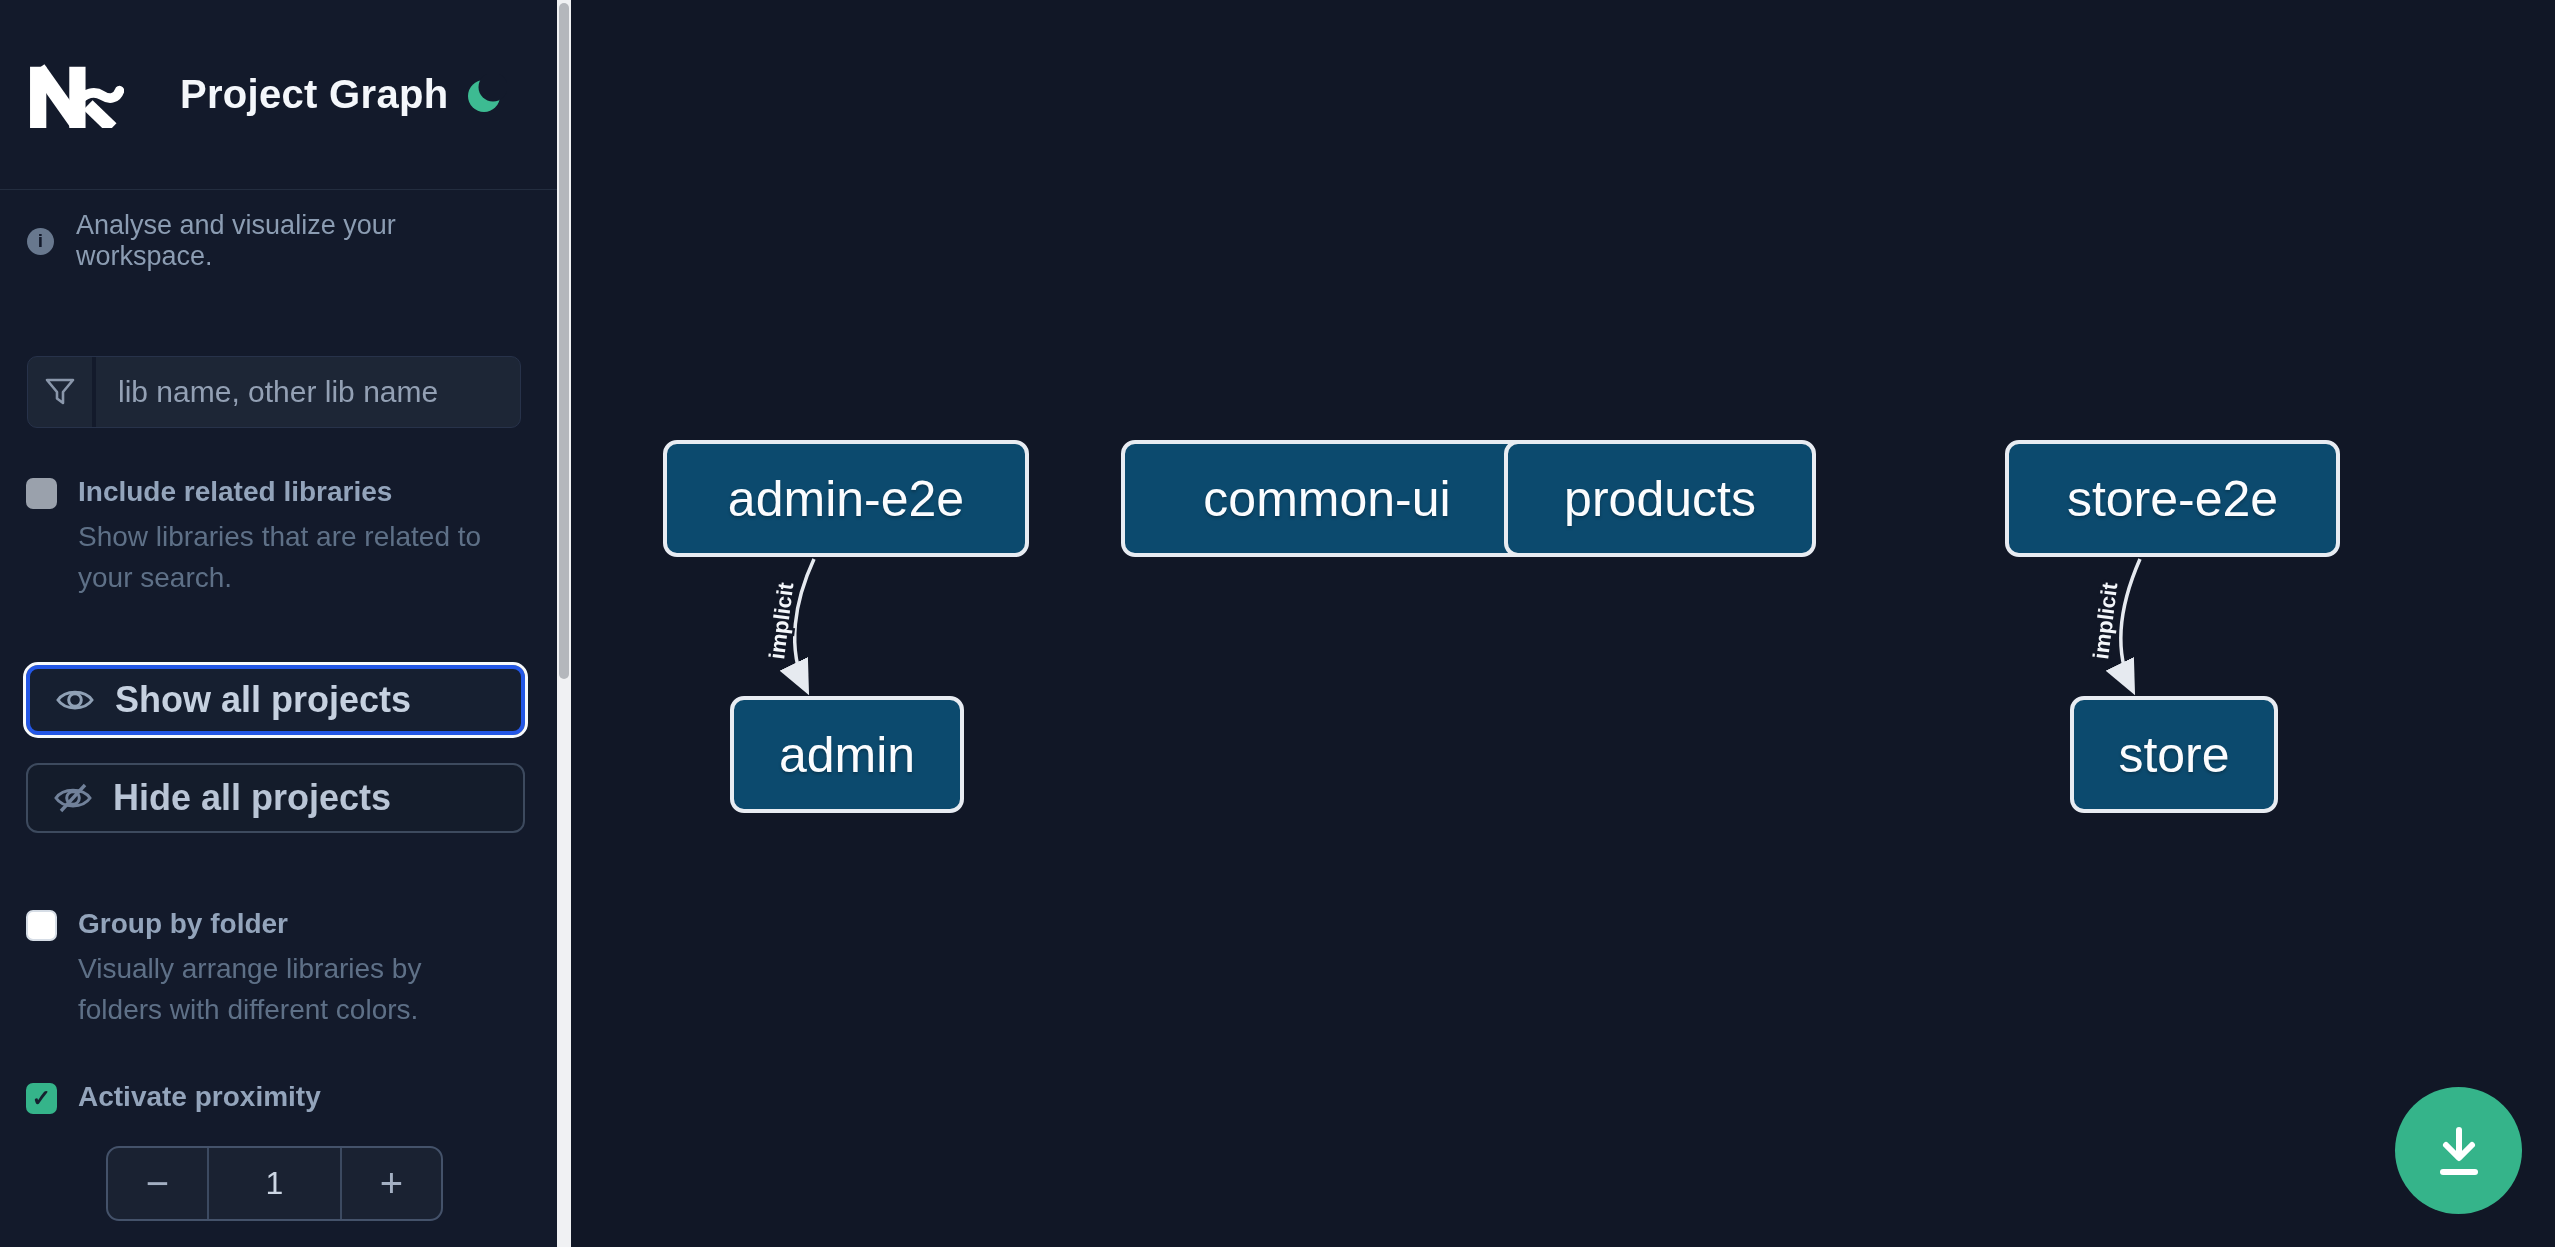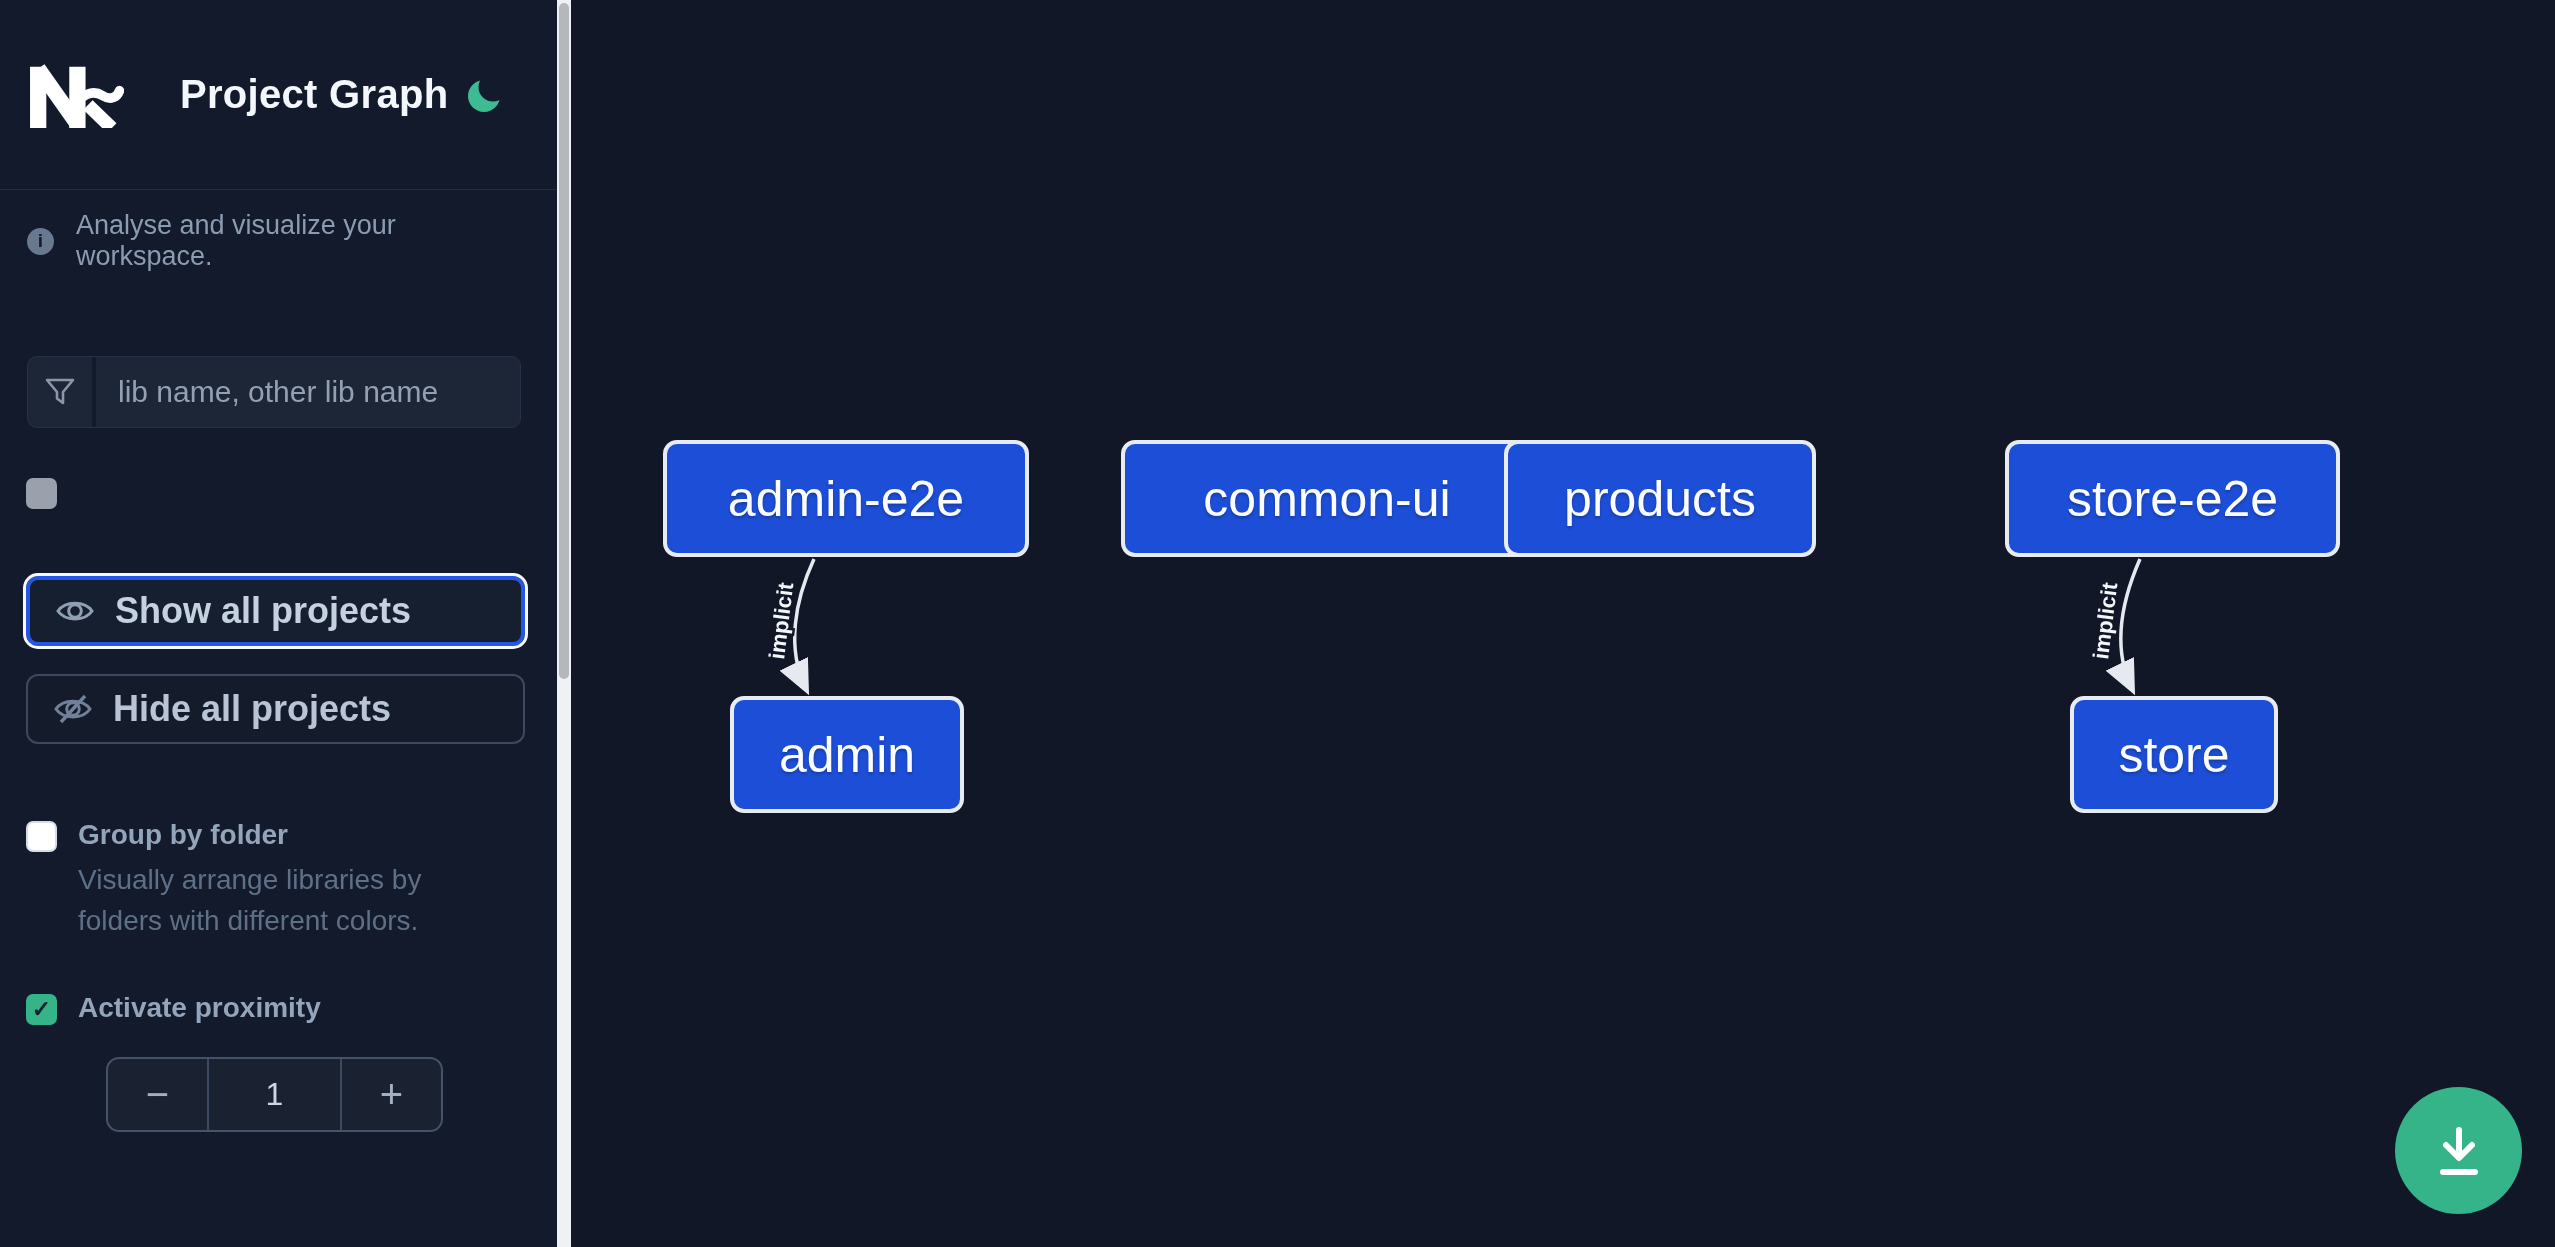--- a/index.html
+++ b/index.html
@@ -6,21 +6,21 @@
   body{
     width:2555px;height:1247px;overflow:hidden;position:relative;
     background:#111726;font-family:"Liberation Sans",sans-serif;
     -webkit-font-smoothing:antialiased;
   }
   
   .canvas{position:absolute;inset:0;background:#111726;}
   #edge-svg{position:absolute;left:0;top:0;}
   .gnode{
     position:absolute;box-sizing:border-box;
-    background:#1d4ed8;border:4px solid #e8ecf2;border-radius:14px;
+    background:#0c4a6e;border:4px solid #e8ecf2;border-radius:14px;
     color:#fbfcfe;font-size:50px;font-weight:400;
     display:flex;align-items:center;justify-content:center;
     text-shadow:0 2px 3px rgba(0,0,0,.25);
     cursor:pointer;white-space:nowrap;
   }
   .edge-label{
     font-size:22px;font-weight:600;fill:#f3f6fa;
     paint-order:stroke;stroke:#111726;stroke-width:5px;
     font-family:"Liberation Sans",sans-serif;
   }
@@ -173,20 +173,24 @@
     <span class="search-cell">
       <svg width="30" height="28" viewBox="0 0 30 28" fill="none" stroke="#8a97ab" stroke-width="2.6" stroke-linejoin="round">
         <path d="M2 2 H28 L18 14 V25 L12 20.5 V14 Z"></path>
       </svg>
     </span>
     <input type="text" placeholder="lib name, other lib name" style="">
   </div>
 
   <div class="opt">
     <span class="cb cb-gray"></span>
+    <div>
+      <div class="opt-label">Include related libraries</div>
+      <div class="opt-desc">Show libraries that are related to your search.</div>
+    </div>
   </div>
 
   <button class="btn btn-show">
     <span class="ic">
       <svg width="38" height="30" viewBox="0 0 38 30" fill="none" stroke="#8fa0b5" stroke-width="3">
         <path d="M2 15 C 9 4.5, 29 4.5, 36 15 C 29 25.5, 9 25.5, 2 15 Z"></path>
         <circle cx="19" cy="15" r="6.3"></circle>
       </svg>
     </span>
     <span>Show all projects</span>

